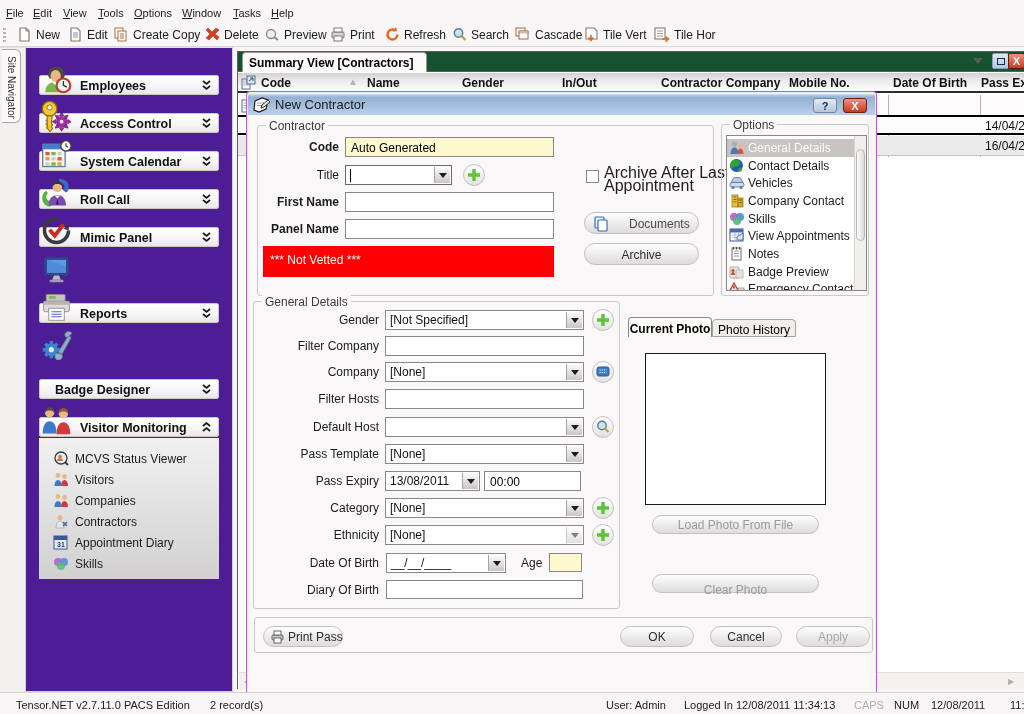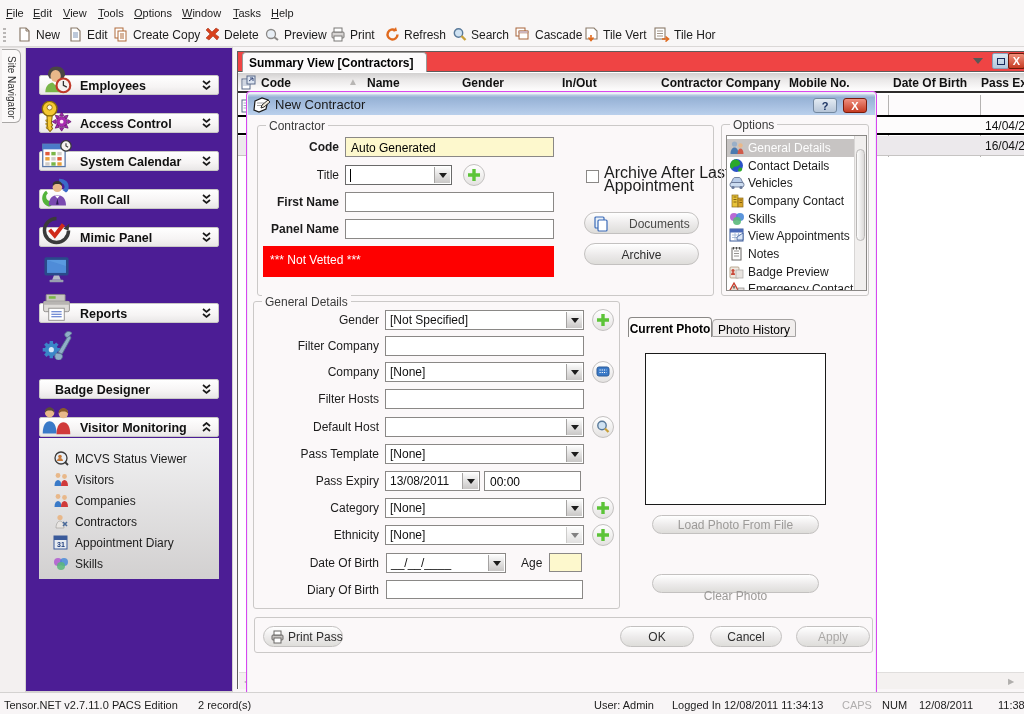--- a/index.html
+++ b/index.html
@@ -28,21 +28,21 @@
   background:linear-gradient(#ffffff, #f6f4f4 60%, #e9e7e7); }
 .navbtn b { position:absolute; left:40px; top:3px; font-size:12.5px; color:#101010; }
 .navbtn .chev { position:absolute; right:7px; top:4px; width:9px; height:11px; }
 .navicon { position:absolute; left:15px; width:31px; height:31px; }
 #subpanel { position:absolute; left:13px; top:390px; width:180px; height:141px; background:linear-gradient(#f1f1f2,#d2d0d0); }
 .subitem { position:absolute; left:14px; height:17px; font-size:12px; color:#1c1c1c; white-space:nowrap; }
 .subitem svg { vertical-align:-3px; margin-right:6px; }
 
 
 #mdi { left:237px; top:51px; width:787px; height:638px; background:#ffffff; border-left:1px solid #5f5d5c; border-top:1px solid #5f5d5c; }
-#tabstrip { position:absolute; left:0; top:0; width:787px; height:20px; background:#ef4444; border-bottom:1px solid #5e5c5c; }
+#tabstrip { position:absolute; left:0; top:0; width:787px; height:20px; background:#14532d; border-bottom:1px solid #5e5c5c; }
 #mditab { position:absolute; left:4px; top:0px; width:185px; height:20px; background:#fcfafb; border:1px solid #9a9897; border-bottom:none; border-radius:4px 4px 0 0; font-size:12px; font-weight:bold; padding:3px 0 0 6px; }
 #gridhead { position:absolute; left:0; top:21px; width:787px; height:20px; background:linear-gradient(#d2d0d0,#e9e7e7 35%,#fcfbfb 90%); border-bottom:2px solid #2e2c2c; }
 .hcol { position:absolute; top:3px; font-size:12px; font-weight:bold; color:#111; white-space:nowrap; }
 #filterrow { position:absolute; left:0; top:43px; width:787px; height:20px; background:#fdfbfc; }
 .vline { position:absolute; top:43px; width:1px; height:62px; background:#b5b3b2; }
 #row1 { position:absolute; left:0; top:63px; width:787px; height:20px; background:#fdfcfc; border-top:2px solid #000; border-bottom:2px solid #000; }
 #row2 { position:absolute; left:0; top:84px; width:787px; height:20px; background:#ece9ec; border-bottom:1px solid #c6c4c3; }
 .cellt { position:absolute; font-size:12px; color:#111; }
 #hscroll { position:absolute; left:1px; top:620px; width:785px; height:17px; background:#f4f1f0; border-top:1px solid #e0dedd;}
 #hthumb { position:absolute; left:28px; top:1px; width:437px; height:14px; background:linear-gradient(#fdfdfd,#dddbda); border:1px solid #b7b5b4; border-radius:7px; }
@@ -69,21 +69,21 @@
 .combo .arr:after { content:""; position:absolute; left:4px; top:6px; border:4px solid transparent; border-top:5px solid #1c1c1c; }
 .combo .val { position:absolute; left:4px; top:2px; }
 .pill { position:absolute; background:linear-gradient(#ffffff,#eceaea 55%,#deddda); border:1px solid #c3c1c0; border-radius:11px;
   font-size:12px; color:#2e2e2e; text-align:center; }
 .roundbtn { position:absolute; width:22px; height:22px; border-radius:50%; border:1px solid #c3c1c0;
   background:linear-gradient(#ffffff,#e4e2e1); }
 .opti { position:absolute; left:2px; font-size:12px; color:#1c1c1c; white-space:nowrap; }
 .opti svg { width:16px; height:15px; vertical-align:-3px; margin-right:3px; }
 
 #statusbar { left:0; top:692px; width:1024px; height:22px; background:#f8f5f6; border-top:1px solid #d4d2d1; }
-#statusbar span { position:absolute; top:6px; font-size:11px; color:#1c1c1c; white-space:nowrap; }
+#statusbar span { position:absolute; top:6px; font-size:11px; color:#1c1c1c; white-space:nowrap;margin-left:12px; }
 </style>
 </head>
 <body>
 <div id="menubar" class="abs">
   <span style="left:6px"><u>F</u>ile</span>
   <span style="left:33px"><u>E</u>dit</span>
   <span style="left:63px"><u>V</u>iew</span>
   <span style="left:98px"><u>T</u>ools</span>
   <span style="left:134px"><u>O</u>ptions</span>
   <span style="left:182px"><u>W</u>indow</span>
@@ -544,21 +544,21 @@
   <div class="input" style="left:302px;top:461px;width:33px;height:19px;background:#fdf8cd"></div>
 
   <span class="flabel" style="left:12px;top:491px;width:120px">Diary Of Birth</span>
   <div class="input" style="left:139px;top:488px;width:197px;height:19px"></div>
   </div>
 
   <div style="position:absolute;left:381px;top:225px;width:84px;height:20px;background:#fdfbfa;border:1px solid #8a8886;border-bottom:none;border-radius:4px 4px 0 0;font-size:12px;font-weight:bold;text-align:center;padding-top:4px;z-index:2">Current Photo</div>
   <div style="position:absolute;left:465px;top:227px;width:84px;height:18px;background:#f1eeed;border:1px solid #a5a3a2;border-radius:4px 4px 0 0;font-size:12px;text-align:center;padding-top:3px">Photo History</div>
   <div style="position:absolute;left:398px;top:261px;width:181px;height:152px;background:#fff;border:1px solid #1a1a1a"></div>
   <div class="pill" style="left:405px;top:423px;width:167px;height:19px;padding-top:2px;color:#9c9a98">Load Photo From File</div>
-  <div class="pill" style="left:405px;top:482px;width:167px;height:19px;padding-top:14px;color:#9c9a98">Clear Photo</div>
+  <div class="pill" style="left:405px;top:482px;width:167px;height:19px;padding-top:8px;color:#9c9a98">Clear Photo</div>
 
   <div class="groupbox" style="left:7px;top:525px;width:619px;height:36px"></div>
   <div class="pill" style="left:16px;top:534px;width:80px;height:21px;padding-top:3px;text-align:left">
       <svg style="position:absolute;left:6px;top:3px" width="15" height="14" viewBox="0 0 15 14">
         <rect x="2" y="5" width="11" height="5" rx="1" fill="#c8c5c3" stroke="#6a6866"></rect>
         <rect x="4" y="1" width="7" height="4" fill="#fff" stroke="#6a6866"></rect>
         <rect x="4" y="8" width="7" height="5" fill="#fff" stroke="#6a6866"></rect>
       </svg>
       <span style="position:absolute;left:24px;top:3px;white-space:nowrap">Print Pass</span>
     </div>

